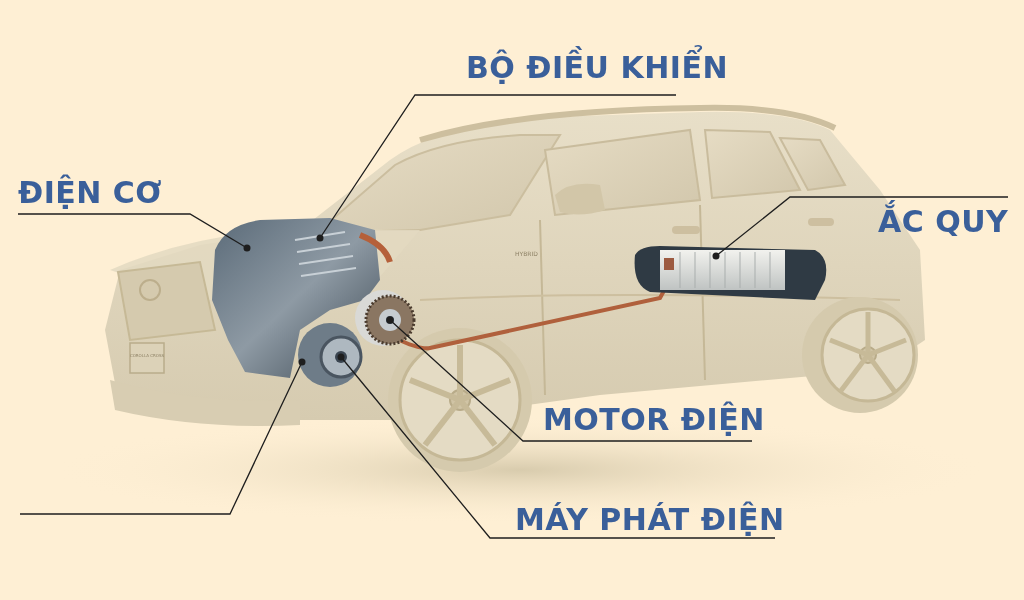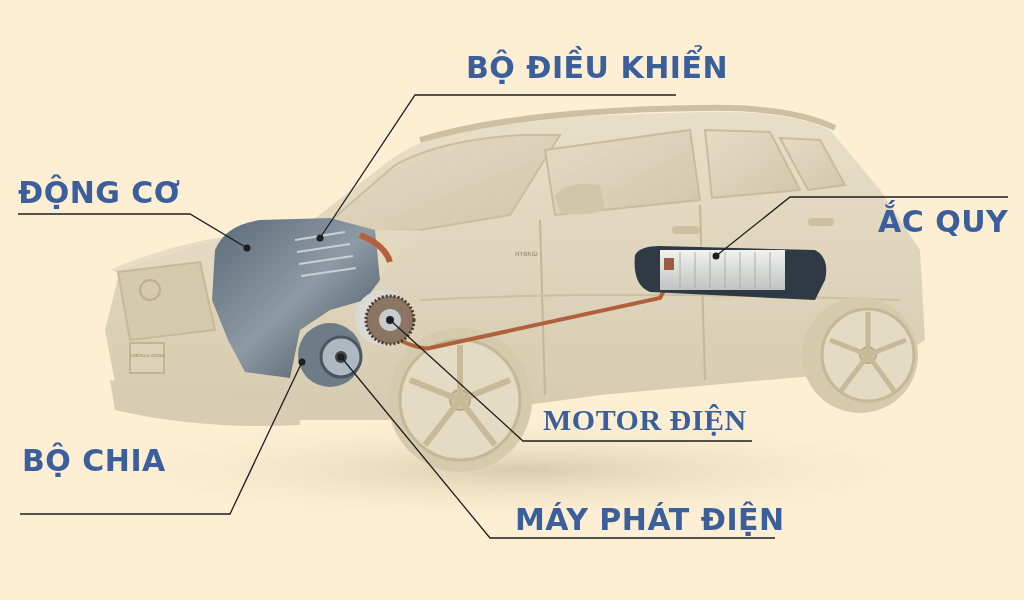--- a/index.html
+++ b/index.html
@@ -5,21 +5,21 @@
     html, body { margin:0; padding:0; }
     body { width:1024px; height:600px; overflow:hidden; background:#FEEFD4; position:relative;
       font-family:"DejaVu Sans", "Liberation Sans", sans-serif; }
     #stage { position:absolute; left:0; top:0; width:1024px; height:600px; }
     .label { position:absolute; color:#3A5F9A; font-weight:bold; letter-spacing:0.5px;
       font-family:"DejaVu Sans", sans-serif; white-space:nowrap; line-height:1.05; }
     .lbl-controller { left:422px; top:52px; font-size:30px;margin-left:44px; }
     .lbl-engine { left:18px; top:177px; font-size:30px; }
     .lbl-battery { left:878px; top:158px; font-size:30px;margin-top:48px; }
     .lbl-splitter { left:22px; top:444px; font-size:30px; line-height:34px; }
-    .lbl-motor { left:543px; top:404px; font-size:30px;font-family:Liberation Serif, serif; }
+    .lbl-motor { left:543px; top:404px; font-size:30px; }
     .lbl-generator { left:515px; top:504px; font-size:30px; }
     .lbl-splitter span { display:block; }
   </style>
 </head>
 <body>
 
 <svg id="stage" viewBox="0 0 1024 600" xmlns="http://www.w3.org/2000/svg">
   <defs>
     <linearGradient id="bodyG" x1="0" y1="0" x2="0" y2="1">
       <stop offset="0" stop-color="#E8DFC8"></stop>
@@ -157,19 +157,18 @@
     <circle cx="320" cy="238" r="3.5"></circle>
     <circle cx="247" cy="248" r="3.5"></circle>
     <circle cx="716" cy="256" r="3.5"></circle>
     <circle cx="302" cy="362" r="3.5"></circle>
     <circle cx="390" cy="320" r="3.5"></circle>
     <circle cx="341" cy="357" r="3.5"></circle>
   </g>
 </svg>
 
 <div class="label lbl-controller">BỘ ĐIỀU KHIỂN</div>
-<div class="label lbl-engine">ĐỘNG CƠ</div>
+<div class="label lbl-engine">ĐIỆN CƠ</div>
 <div class="label lbl-battery">ẮC QUY</div>
 <div class="label lbl-splitter">
-  <span>BỘ CHIA</span>
 </div>
 <div class="label lbl-motor">MOTOR ĐIỆN</div>
 <div class="label lbl-generator">MÁY PHÁT ĐIỆN</div>
 
 </body></html>

